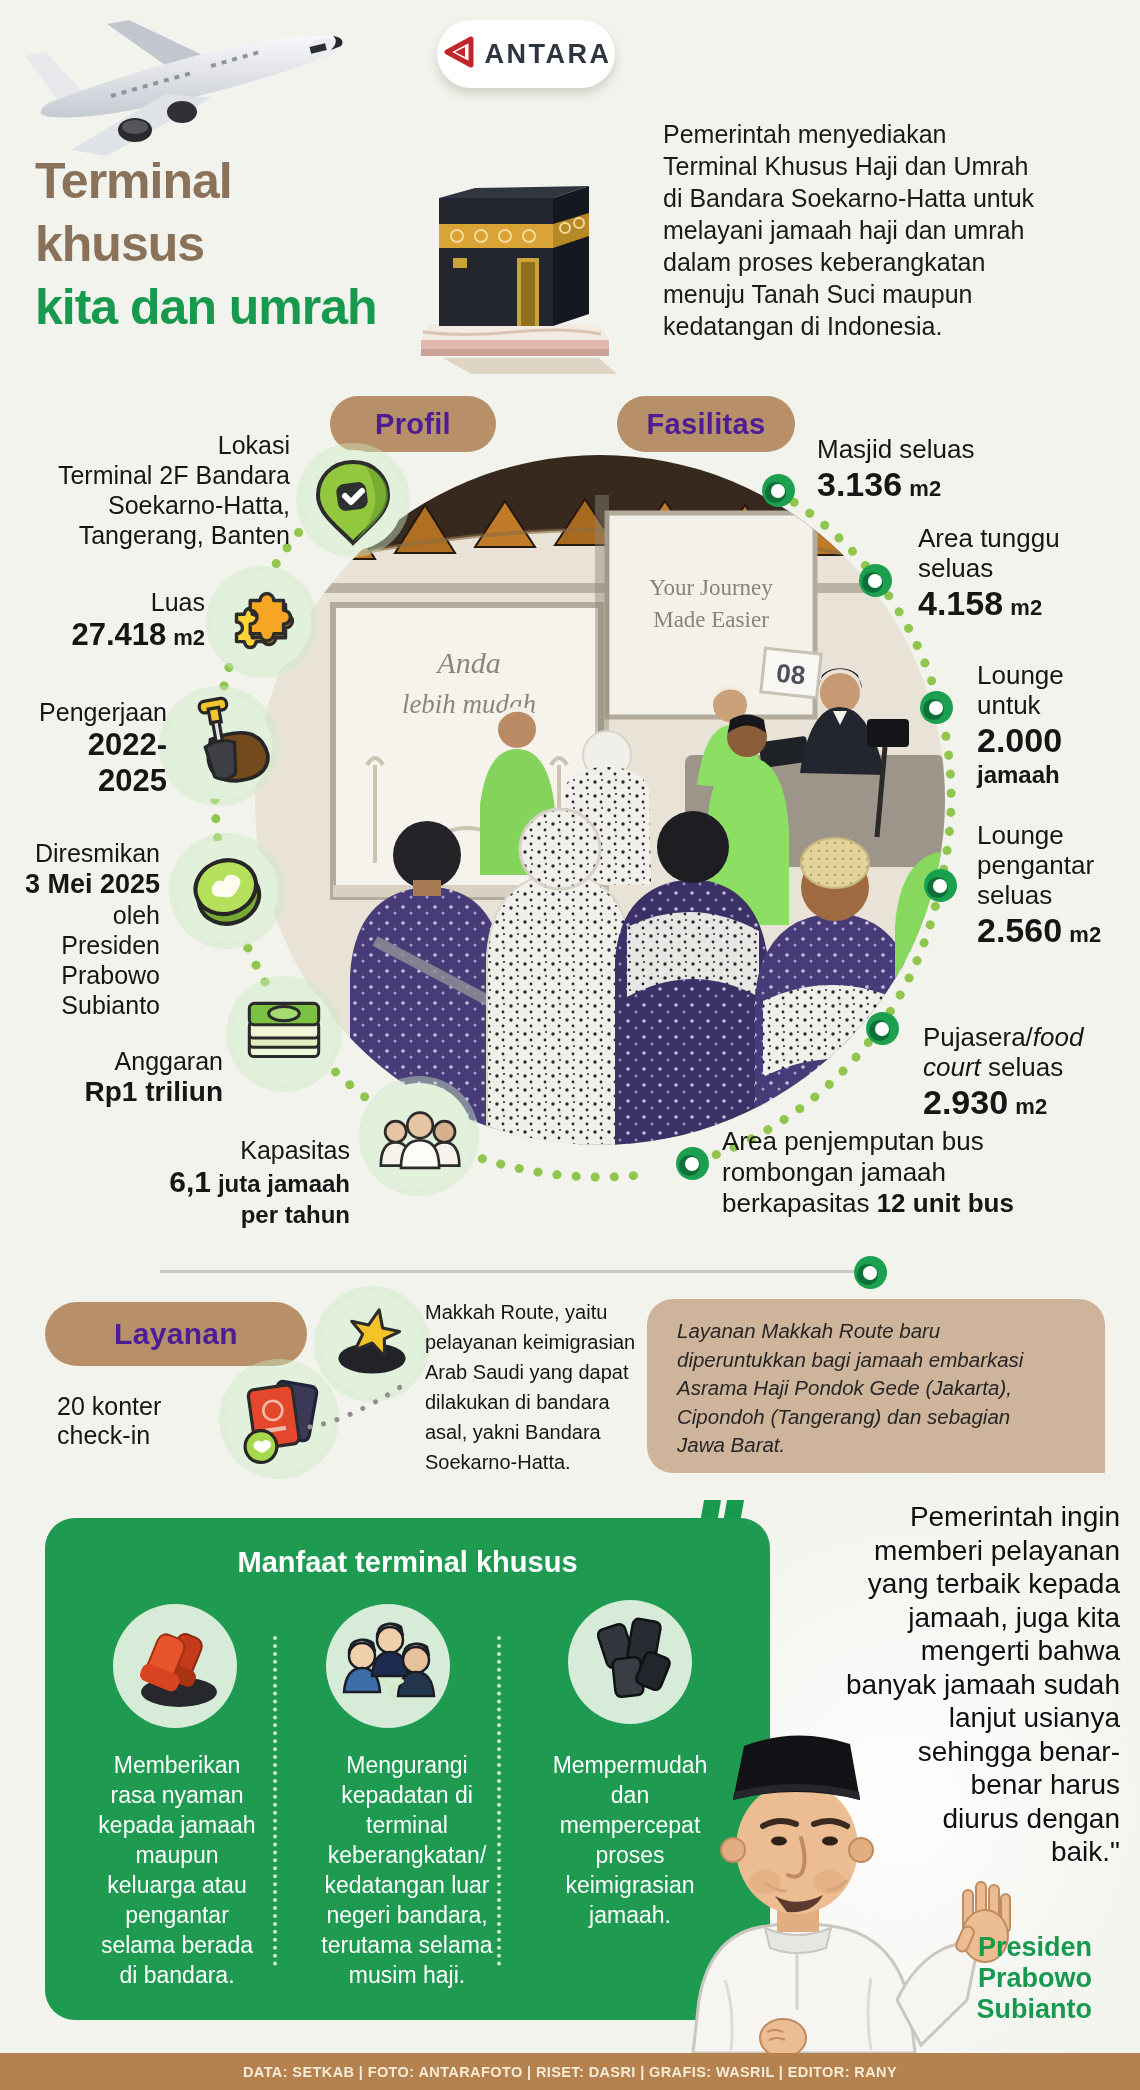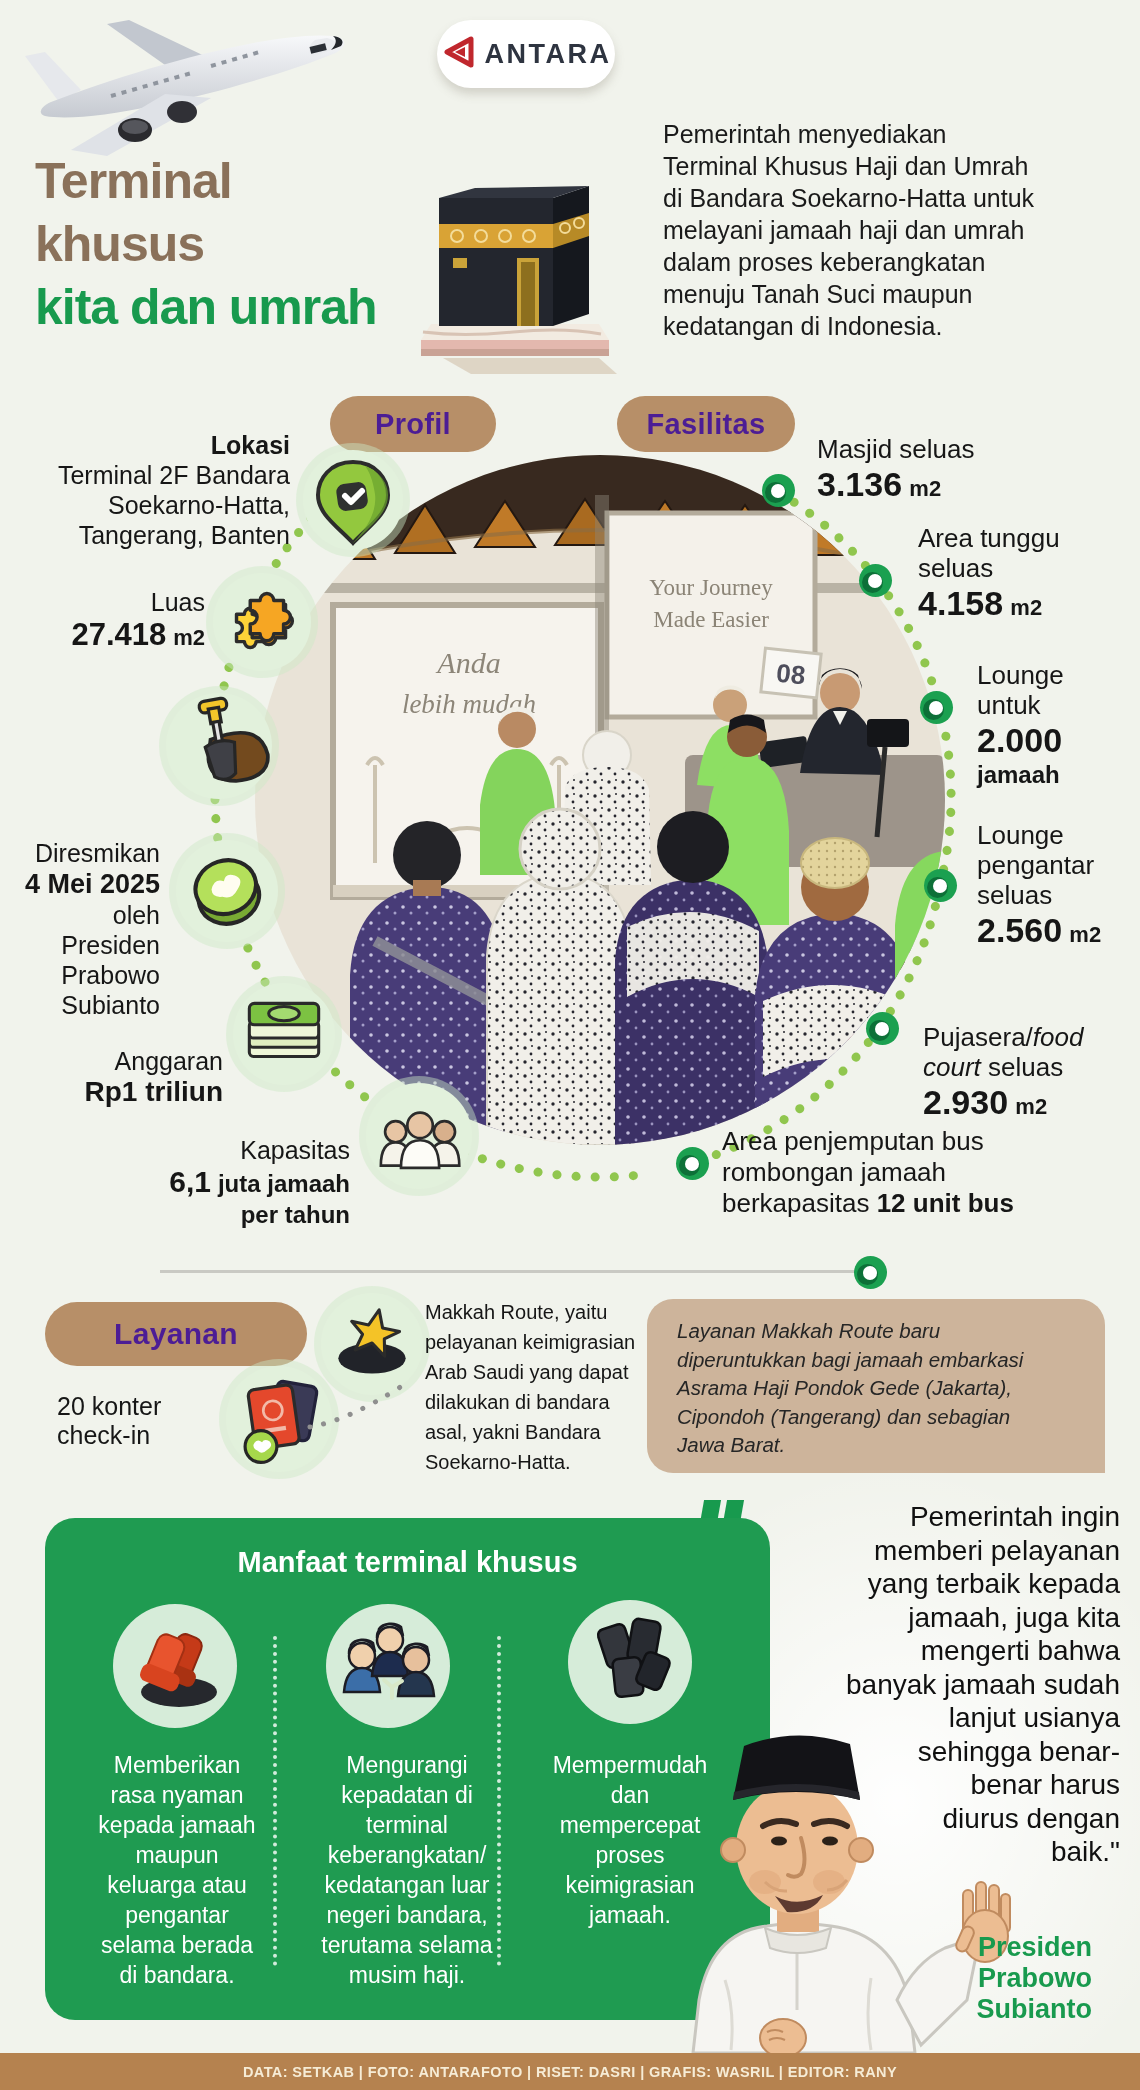--- a/index.html
+++ b/index.html
@@ -10,21 +10,21 @@
   
   .pill{position:absolute;background:#b78f68;color:#4c1d95;font-weight:700;display:flex;
         align-items:center;justify-content:center;border-radius:34px;letter-spacing:.3px;}
   
   .title{position:absolute;left:35px;top:150px;font-weight:700;font-size:50px;line-height:63px;
          letter-spacing:-1px;color:#8a715a;}
   .title .green{color:#189a4e;}
   .intro{position:absolute;left:663px;top:118px;width:430px;font-size:25px;line-height:32px;color:#1a1a1a;}
   
   .p-item{position:absolute;text-align:right;font-size:25px;line-height:30px;}
-  .lbl-b{font-weight:700;}
+  .lbl-b{font-weight:400;}
   .val{font-weight:700;font-size:31px;line-height:36px;}
   .val-md{font-weight:700;font-size:27px;line-height:32px;}
   .kval{font-weight:700;font-size:30px;}
   .ksuf{font-weight:700;font-size:24px;line-height:31px;}
   
   .f-item{position:absolute;text-align:left;font-size:26px;line-height:30px;}
   .val-lg{font-weight:700;font-size:34px;line-height:40px;}
   .unit{font-weight:700;font-size:22px;}
   .unit-block{font-weight:700;font-size:24px;line-height:30px;}
   
@@ -343,23 +343,28 @@
   <div class="p-item" style="left:25px;top:430px;width:265px;">
     <div class="lbl-b">Lokasi</div>
     <div class="pre">Terminal 2F Bandara
 Soekarno-Hatta,
 Tangerang, Banten</div>
   </div>
   <div class="p-item" style="left:25px;top:587px;width:180px;">
     <div>Luas</div>
     <div><span class="val">27.418</span> <span class="unit">m2</span></div>
   </div>
+  <div class="p-item" style="left:17px;top:697px;width:150px;">
+    <div>Pengerjaan</div>
+    <div class="val pre">2022-
+2025</div>
+  </div>
   <div class="p-item" style="left:15px;top:838px;width:145px;">
     <div>Diresmikan</div>
-    <div class="val-md">4 Mei 2025</div>
+    <div class="val-md">3 Mei 2025</div>
     <div class="pre">oleh
 Presiden
 Prabowo
 Subianto</div>
   </div>
   <div class="p-item" style="left:60px;top:1046px;width:163px;">
     <div>Anggaran</div>
     <div class="val-md" style="font-size:28px;">Rp1 triliun</div>
   </div>
   <div class="p-item" style="left:140px;top:1135px;width:210px;line-height:31px;">

